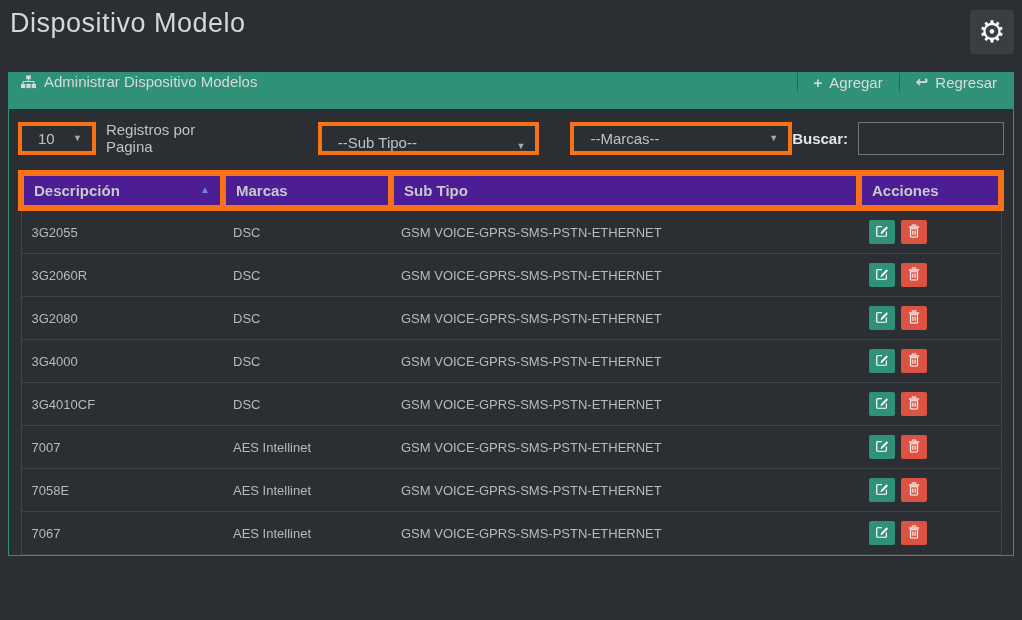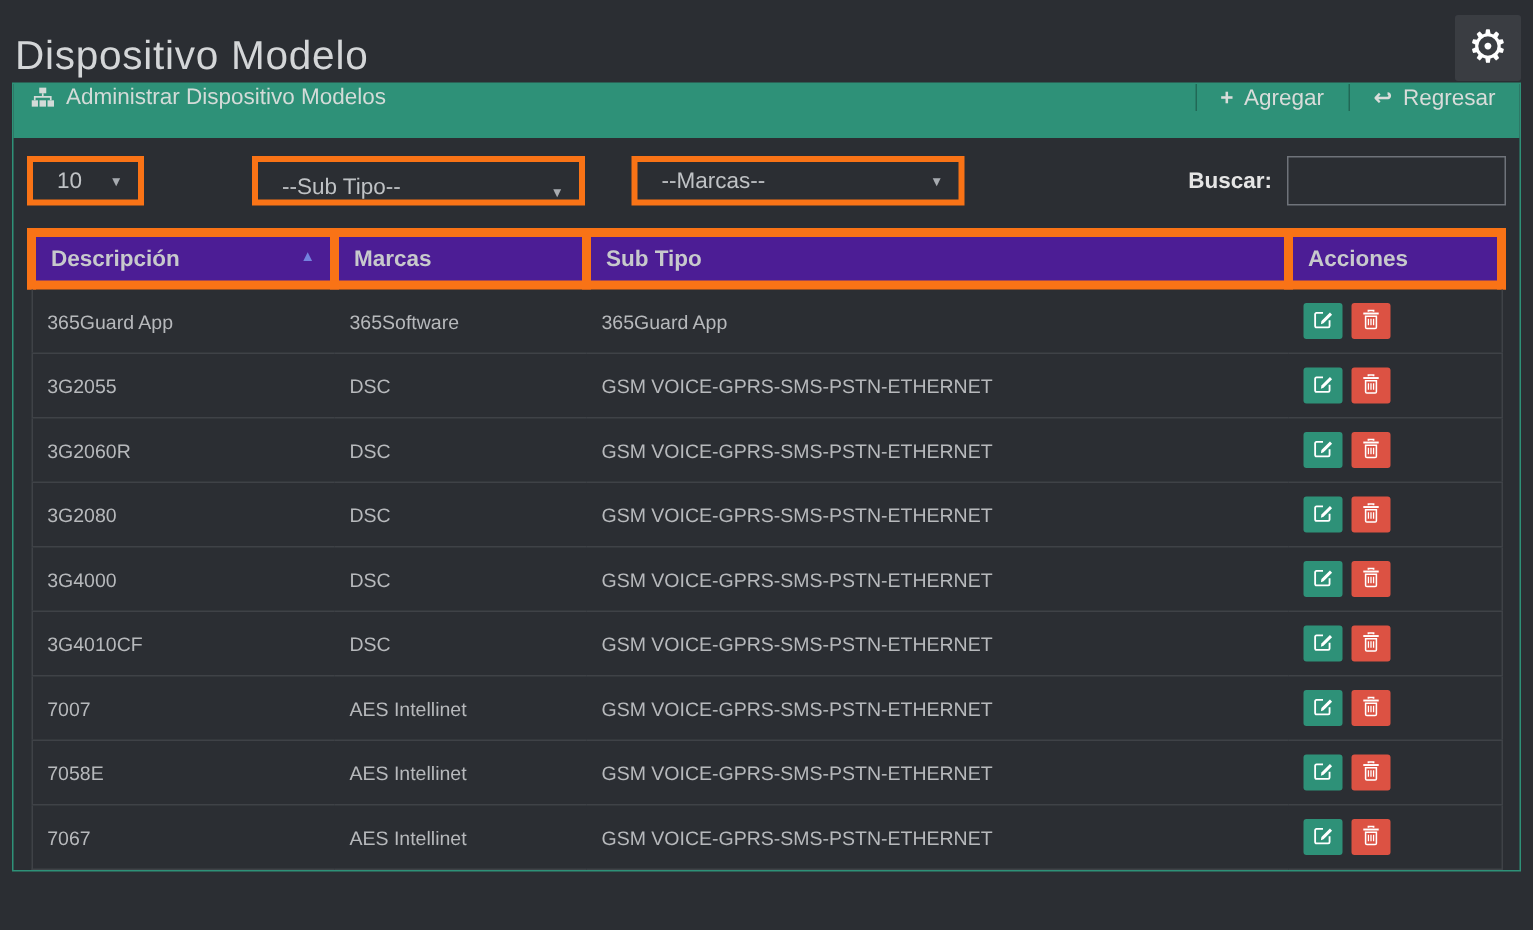--- a/index.html
+++ b/index.html
@@ -3,21 +3,21 @@
 <meta charset="utf-8">
 <style>
   * { margin:0; padding:0; box-sizing:border-box; }
   html,body { width:1022px; height:620px; overflow:hidden; }
   body {
     background:#2b2e33;
     font-family:"Liberation Sans","DejaVu Sans",sans-serif;
     color:#b7b9bc;
   }
   
-  .top-bar { position:relative; height:55px; padding:22px 8px 0 10px; }
+  .top-bar { position:relative; height:72px; padding:8px 8px 0 10px; }
   .page-title { font-size:27px; font-weight:300; color:#d4d6d8; letter-spacing:.5px; }
   .gear-button {
     position:absolute; top:10px; right:8px; width:44px; height:44px;
     background:#3a3d42; border:none; border-radius:2px; cursor:pointer;
     color:#ffffff; font-size:30px; line-height:44px; text-align:center;
   }
   
   .panel { margin:0 8px; border:1px solid #2e9178; }
   .panel-header {
     height:36px; background:#2e9178; display:flex; align-items:flex-start;
@@ -107,20 +107,21 @@
     </div>
   </div>
 
   <div class="panel-body">
 
     <div class="filter-row">
       <div class="select sel-pagesize">
         <span>10</span>
         <span class="caret">▼</span>
       </div>
+      <span class="lbl-pagesize">Registros por Pagina</span>
       <div class="select sel-subtipo">
         <span>--Sub Tipo--</span>
         <span class="caret">▼</span>
       </div>
       <div class="select sel-marcas">
         <span>--Marcas--</span>
         <span class="caret">▼</span>
       </div>
       <div class="search-group">
         <span class="lbl-buscar">Buscar:</span>
@@ -147,38 +148,20 @@
           <th>
             <span>Sub Tipo</span>
           </th>
           <th>
             <span>Acciones</span>
           </th>
         </tr>
       </thead>
       <tbody>
           <tr>
-            <td>365Guard App</td>
-            <td>365Software</td>
-            <td>365Guard App</td>
-            <td><button class="action-btn btn-edit">
-                <span><svg width="14" height="14" viewBox="0 0 16 16">
-                    <path d="M13 8.5 V13 a1 1 0 0 1 -1 1 H3 a1 1 0 0 1 -1 -1 V4 a1 1 0 0 1 1 -1 H8" stroke="#fff" stroke-width="1.4" fill="none"></path>
-                    <path d="M6.8 9.2 13.3 2.7 l1.6 1.6 L8.4 10.8 6.4 11.6z" fill="#fff"></path>
-                  </svg></span>
-              </button><button class="action-btn btn-delete">
-                <span><svg width="12" height="14" viewBox="0 0 14 16">
-                    <path d="M5 2 V1 h4 v1" stroke="#fff" stroke-width="1.3" fill="none"></path>
-                    <rect x="1" y="2.6" width="12" height="1.5" fill="#fff"></rect>
-                    <path d="M2.8 5.5 h8.4 V14 a1 1 0 0 1 -1 1 H3.8 a1 1 0 0 1 -1 -1z" stroke="#fff" stroke-width="1.2" fill="none"></path>
-                    <path d="M5 7.5 v5 M7 7.5 v5 M9 7.5 v5" stroke="#fff" stroke-width="1"></path>
-                  </svg></span>
-              </button></td>
-          </tr>
-          <tr>
             <td>3G2055</td>
             <td>DSC</td>
             <td>GSM VOICE-GPRS-SMS-PSTN-ETHERNET</td>
             <td><button class="action-btn btn-edit">
                 <span><svg width="14" height="14" viewBox="0 0 16 16">
                     <path d="M13 8.5 V13 a1 1 0 0 1 -1 1 H3 a1 1 0 0 1 -1 -1 V4 a1 1 0 0 1 1 -1 H8" stroke="#fff" stroke-width="1.4" fill="none"></path>
                     <path d="M6.8 9.2 13.3 2.7 l1.6 1.6 L8.4 10.8 6.4 11.6z" fill="#fff"></path>
                   </svg></span>
               </button><button class="action-btn btn-delete">
                 <span><svg width="12" height="14" viewBox="0 0 14 16">

